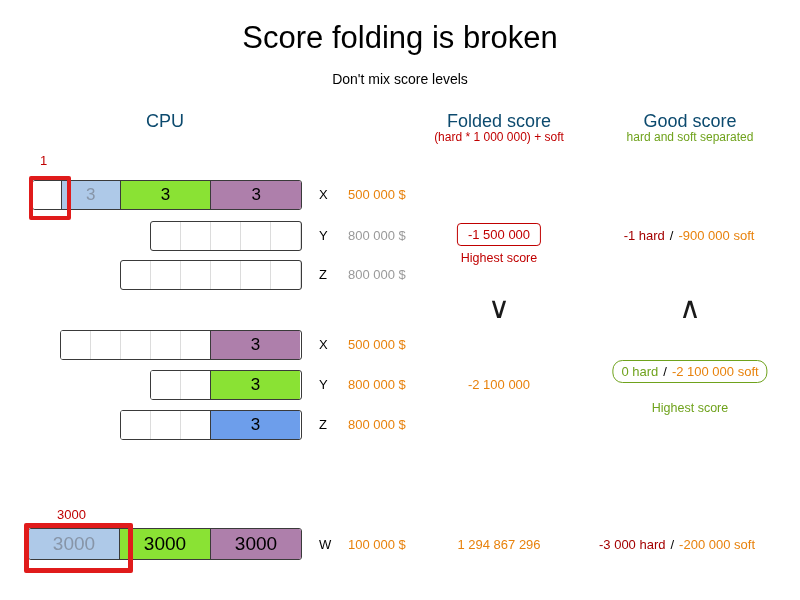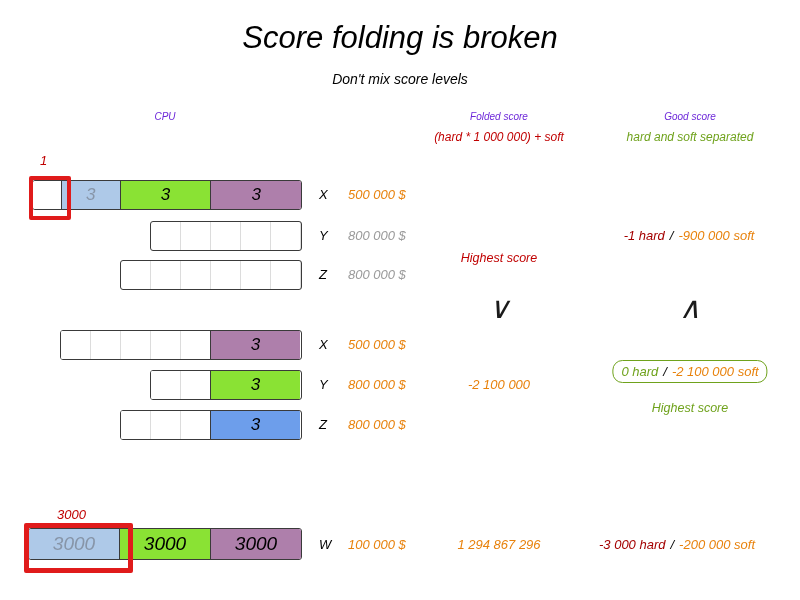--- a/index.html
+++ b/index.html
@@ -1,22 +1,22 @@
 <!DOCTYPE html>
 <html style="--light-blue: #aec9e8; --green: #8ae234; --purple: #ae7fab; --blue: #6d9eeb; --red: #c00000; --outline-red: #e01b1b; --orange: #e8820c; --dark-red: #a40000; --good-green: #6fa21c; --muted: #9a9a9a;"><head>
 <meta charset="utf-8">
 <style>
   html,body{margin:0;padding:0;}
   body{width:800px;height:600px;background:#fff;font-family:"Liberation Sans",sans-serif;}
-  .canvas{position:relative;width:800px;height:600px;background:#fff;overflow:hidden;font-style:italic;}
+  .canvas{position:relative;width:800px;height:600px;background:#fff;overflow:hidden;}
   .abs{position:absolute;white-space:nowrap;}
   .ctr{transform:translateX(-50%);}
   .title{font-size:31px;color:#000;}
   .sub{font-size:14px;color:#000;}
-  .hdr{font-size:10px;color:#6d28d9;}
+  .hdr{font-size:18px;color:#0c4a6e;}
   .hdr-sub{font-size:12px;}
   .red-t{color:var(--red,#c22a2a);}
   .green-t{color:var(--good-green,#6fa21c);}
   .orange-t{color:var(--orange,#e8820c);}
   .gray-t{color:var(--muted,#9a9a9a);}
   .darkred-t{color:var(--dark-red,#a40000);}
   .bar{position:absolute;height:28px;border:1px solid #3a3a3a;border-radius:3px;background:#fff;display:flex;align-items:stretch;overflow:hidden;}
   .cells{background-image:repeating-linear-gradient(to right,#fff 0px,#fff 28.8px,#dcdcdc 28.8px,#dcdcdc 30px);}
   .seg{display:flex;align-items:center;justify-content:center;font-size:17px;color:#000;border-left:1px solid #3a3a3a;}
   .seg.first{border-left:none;}
@@ -61,20 +61,21 @@
   <div class="abs cost orange-t" style="top:187px;left:348px;">500 000 $</div>
 
   <div class="bar cells" style="left:150px;top:221px;width:150px;"></div>
   <div class="abs machine" style="top:228px;left:319px;">Y</div>
   <div class="abs cost gray-t" style="top:228px;left:348px;">800 000 $</div>
 
   <div class="bar cells" style="left:120px;top:260px;width:180px;"></div>
   <div class="abs machine" style="top:267px;left:319px;">Z</div>
   <div class="abs cost gray-t" style="top:267px;left:348px;">800 000 $</div>
 
+  <div class="score-box" style="top:223px;left:499px;">-1 500 000</div>
   <div class="abs ctr note red-t" style="top:251px;left:499px;">Highest score</div>
 
   <div class="abs ctr score" style="top:228px;left:689px;">
     <span class="darkred-t">-1 hard</span><span class="sep">/</span><span class="orange-t">-900 000 soft</span>
   </div>
 
   <div class="abs ctr cmp" style="top:290px;left:499px;">∨</div>
   <div class="abs ctr cmp" style="top:290px;left:690px;">∧</div>
 
   <div class="bar" style="left:60px;top:330px;width:240px;">

